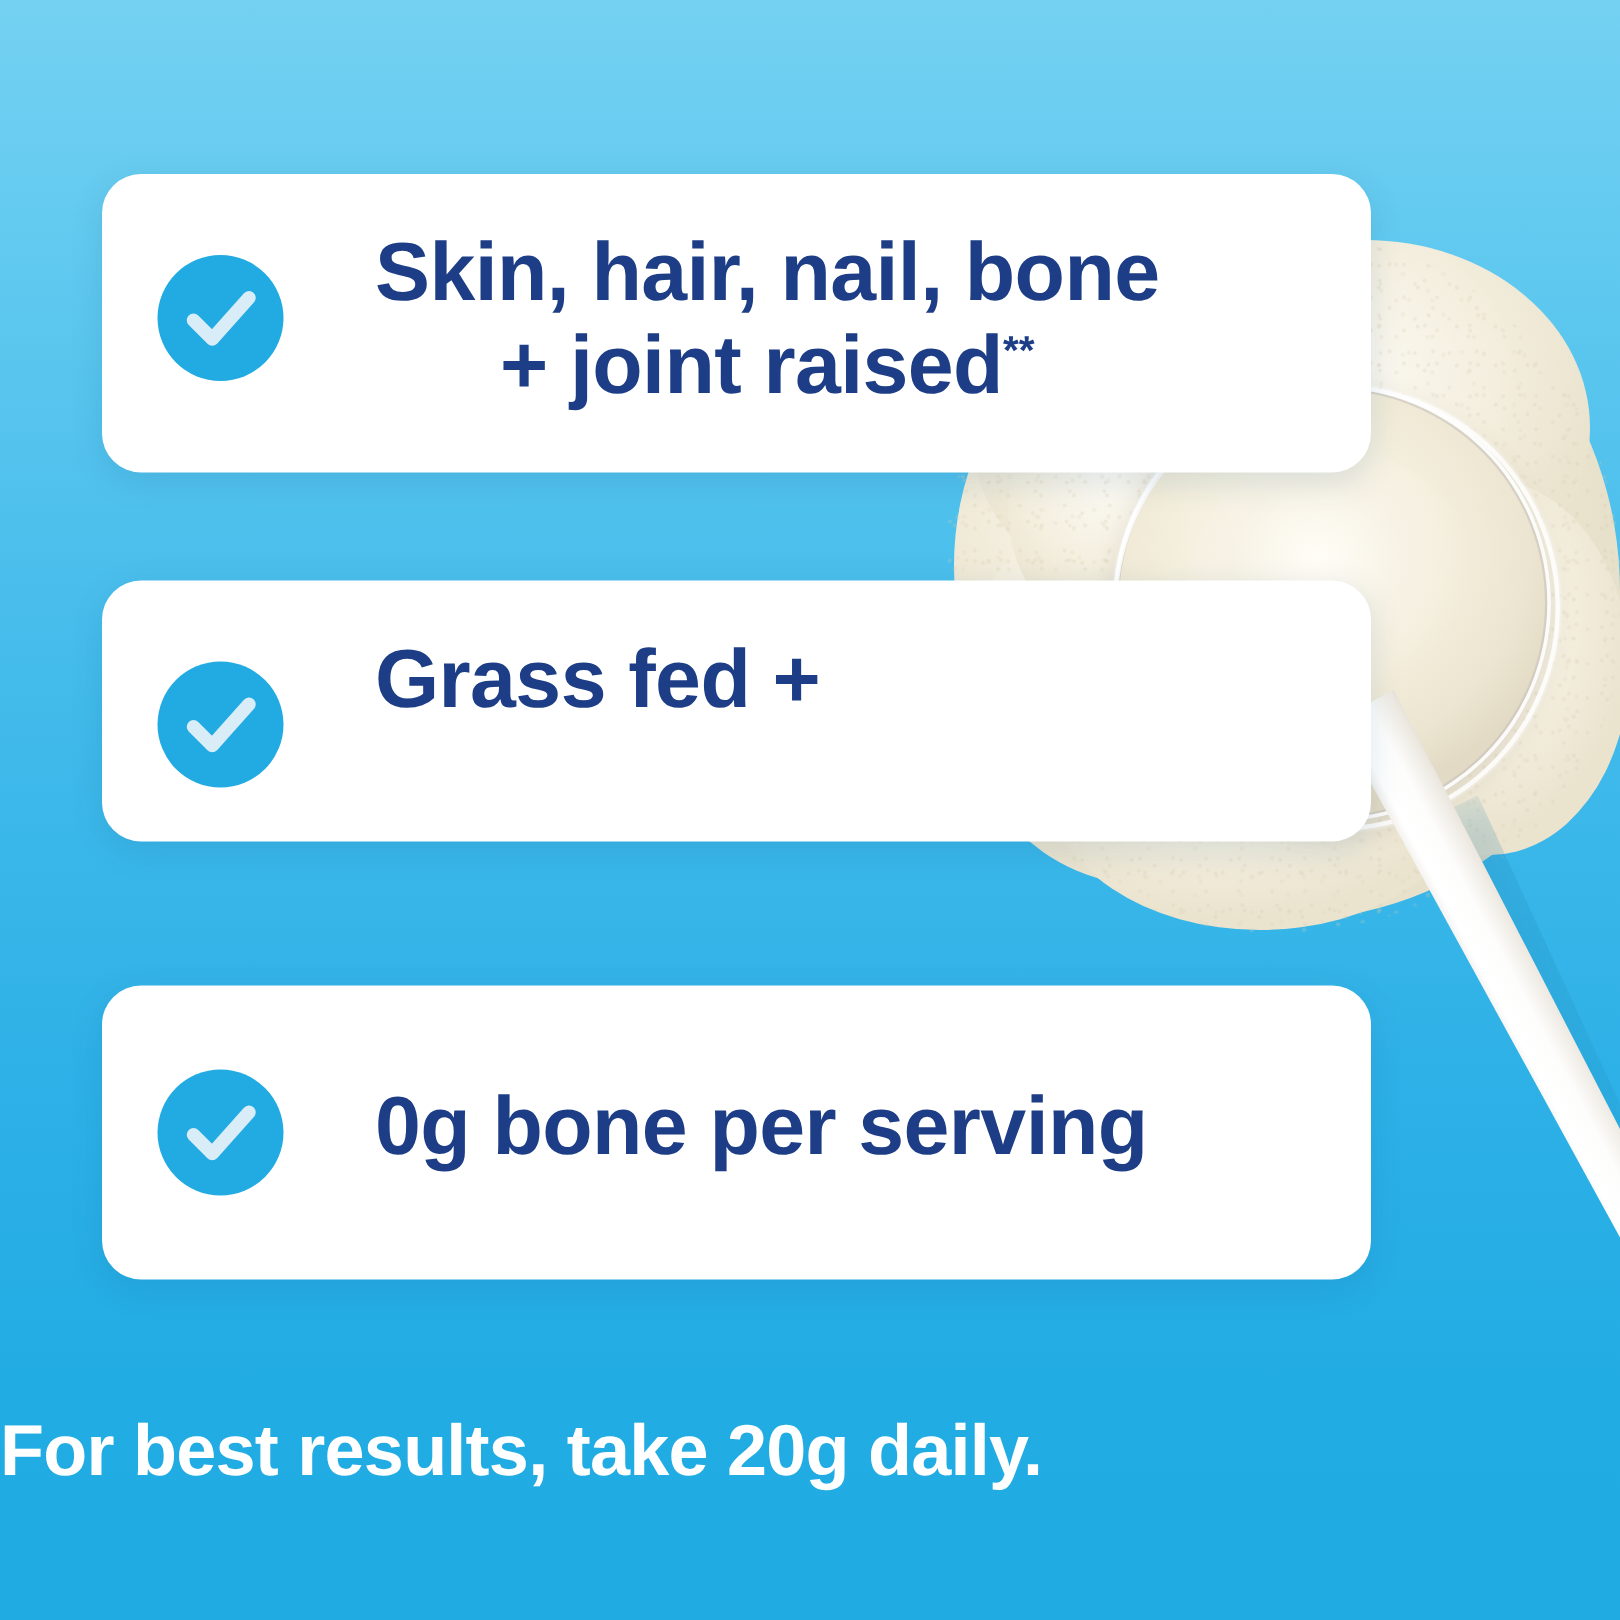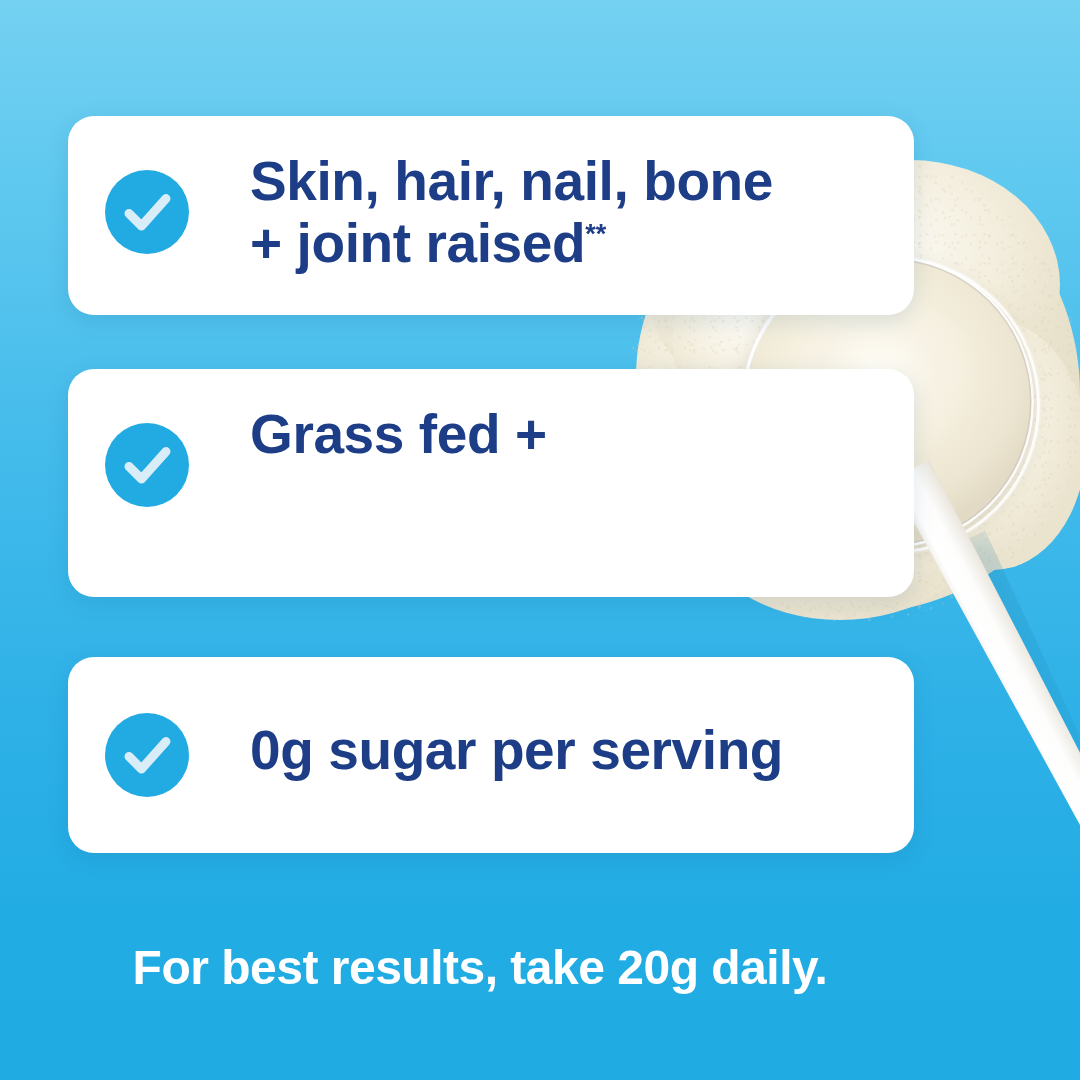--- a/index.html
+++ b/index.html
@@ -142,23 +142,24 @@
   }
 
   
   .card {
     position: absolute;
     left: 68px;
     width: 846px;
     background: #ffffff;
     border-radius: 26px;
     box-shadow: 0 6px 22px rgba(16, 80, 120, .13);
+    text-align: center;
   }
   #card-1 { top: 116px; height: 199px; }
-  #card-2 { top: 369px; height: 228px; }
+  #card-2 { top: 387px; height: 174px; }
   #card-3 { top: 657px; height: 196px; }
 
   .check-circle {
     position: absolute;
     left: 37px;
     width: 84px;
     height: 84px;
     border-radius: 50%;
     background: #22abe2;
   }
@@ -188,21 +189,20 @@
     line-height: 0;
     letter-spacing: 0;
   }
 
   
   #footer-caption {
     position: absolute;
     left: 0;
     top: 940px;
     width: 960px;
-    text-align: center;
     color: #ffffff;
     font-weight: bold;
     font-size: 48px;
     line-height: 56px;
     letter-spacing: -.5px;
   }
 </style>
 </head>
 <body>
 
@@ -241,18 +241,18 @@
     </div>
     <div class="card-text"><span>Grass fed +</span><br><span class="sup"></span></div>
   </div>
 
   <div class="card" id="card-3">
     <div class="check-circle">
       <svg viewBox="0 0 84 84" aria-hidden="true">
         <path d="M24 43.5 L36.5 56 L61 28.5" fill="none" stroke="#d9edf8" stroke-width="9" stroke-linecap="round" stroke-linejoin="round"></path>
       </svg>
     </div>
-    <div class="card-text"><span>0g sugar per serving</span></div>
+    <div class="card-text"><span>0g bone per serving</span></div>
   </div>
 
   <div id="footer-caption">For best results, take 20g daily.</div>
 
 </div>
 
 </body></html>

